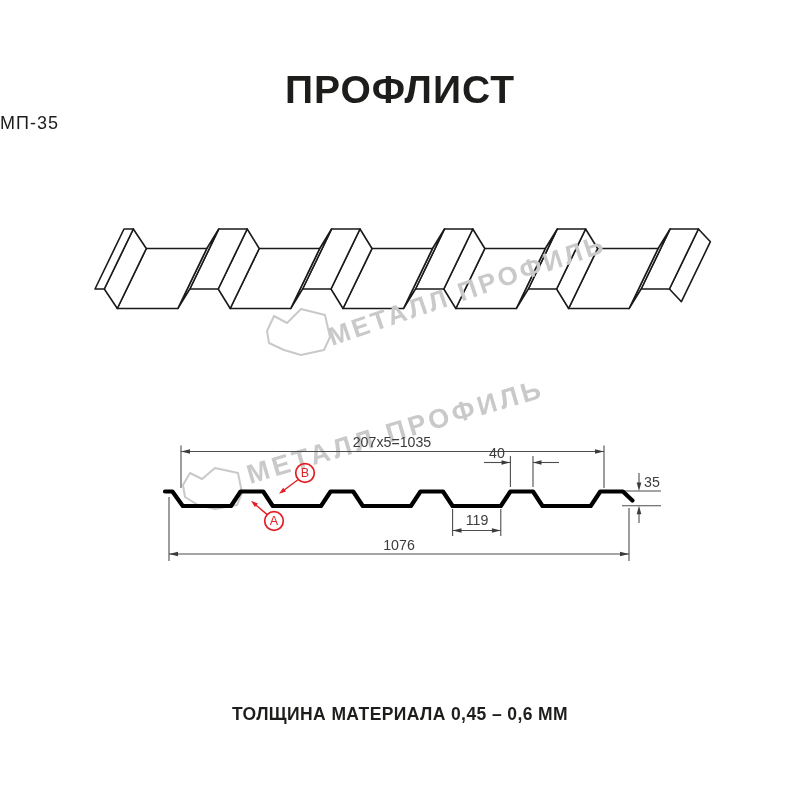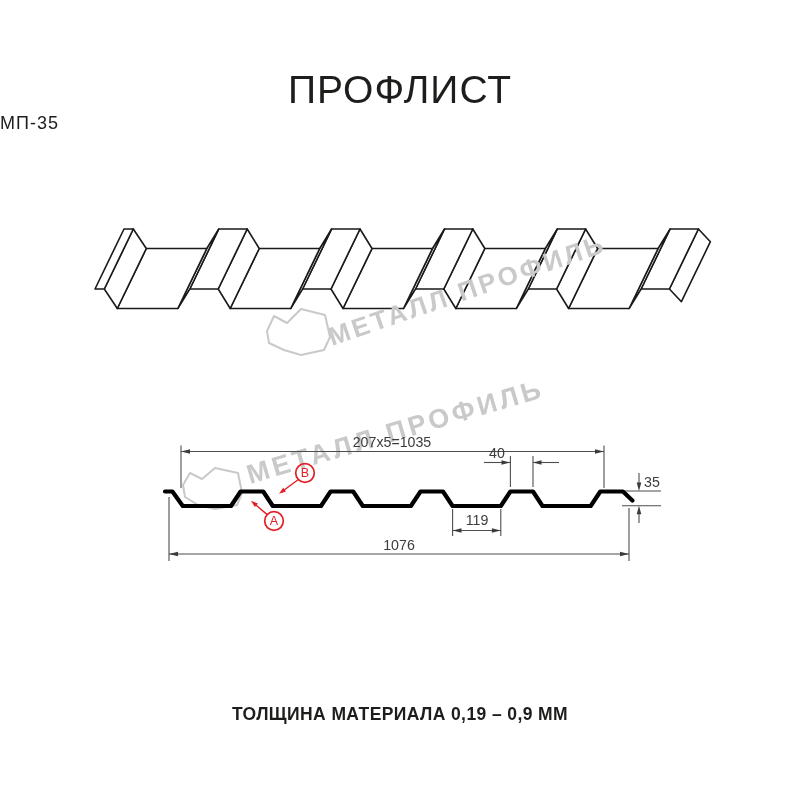--- a/index.html
+++ b/index.html
@@ -3,21 +3,21 @@
 <meta charset="utf-8">
 <style>
   html,body{margin:0;padding:0;}
   body{
     width:800px;height:800px;background:#ffffff;position:relative;overflow:hidden;
     font-family:"Liberation Sans", sans-serif;
   }
   .abs{position:absolute;}
   .page-title{
     left:0;top:68px;width:800px;text-align:center;
-    font-size:39px;font-weight:400;letter-spacing:1px;color:#1d1d1b;
+    font-size:39px;font-weight:700;letter-spacing:1px;color:#1d1d1b;
   }
   .page-subtitle{
     left:0;top:113px;width:800px;text-align:left;
     font-size:18px;font-weight:500;letter-spacing:1px;color:#1d1d1b;
   }
   .footer-note{
     left:0;top:704px;width:800px;text-align:center;
     font-size:17.5px;font-weight:600;letter-spacing:.4px;color:#1d1d1b;
   }
   svg{position:absolute;overflow:visible;}
@@ -137,13 +137,13 @@
   </g>
 
   <g>
     <line class="red-annot-line" x1="267.2" y1="514.6" x2="253.5" y2="503"></line>
     <polygon class="red-annot-fill" points="251,500.8 257.9,503.6 254.9,507.1"></polygon>
     <circle class="red-annot-line" cx="274" cy="521" r="9.3" style="stroke-width:1.7"></circle>
     <text class="red-annot-text" x="274" y="525.4" text-anchor="middle">A</text>
   </g>
 </svg>
 
-<div class="abs footer-note">ТОЛЩИНА МАТЕРИАЛА 0,19 – 0,9 ММ</div>
+<div class="abs footer-note">ТОЛЩИНА МАТЕРИАЛА 0,45 – 0,6 ММ</div>
 
 </body></html>

